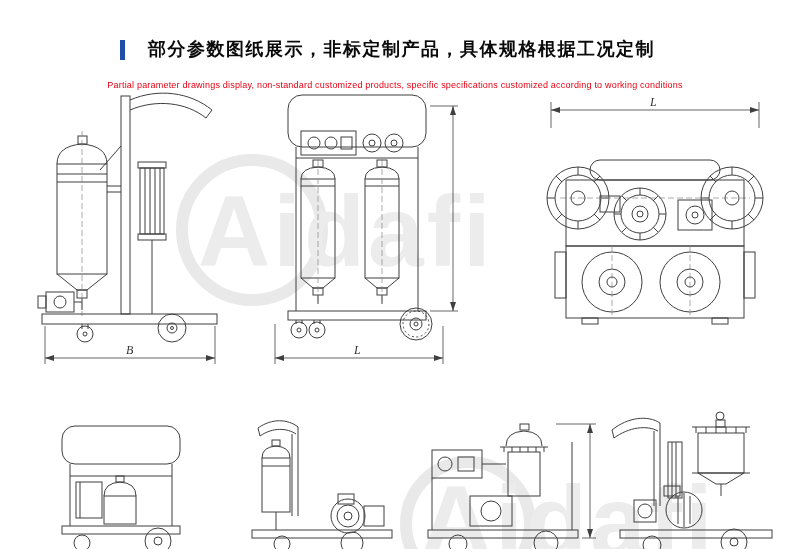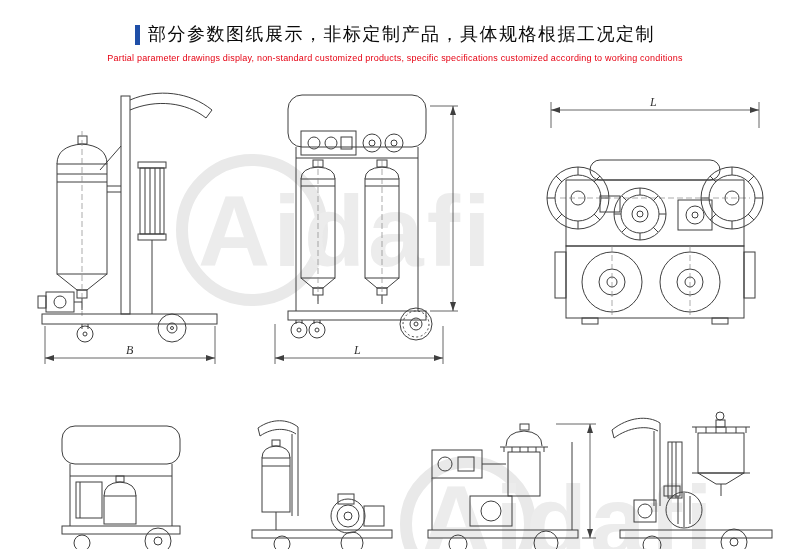--- a/index.html
+++ b/index.html
@@ -14,21 +14,21 @@
     position:absolute;top:24px;left:0;width:100%;
     text-align:center;
   }
   .title-row{
     display:inline-flex;align-items:center;gap:8px;
   }
   .accent-bar{
     display:inline-block;width:5px;height:20px;background:#1f4fa8;
   }
   .page-title{
-    margin:0;font-size:18px;font-weight:400;color:#0a0a0a;
+    margin:15px;font-size:18px;font-weight:700;color:#0a0a0a;
     letter-spacing:1.5px;line-height:1.2;
     font-family:"Liberation Sans","DejaVu Sans",sans-serif;
   }
   .page-subtitle{
     margin:4px 0 8px 0;font-size:9px;color:#e60012;letter-spacing:0.2px;
   }
   svg.art{position:absolute;top:86px;left:0;}
   .dim-label{font-family:"Liberation Serif",serif;font-style:italic;}
   .wm-text{font-family:"Liberation Sans","DejaVu Sans",sans-serif;font-weight:bold;letter-spacing:3px;}
 </style>

